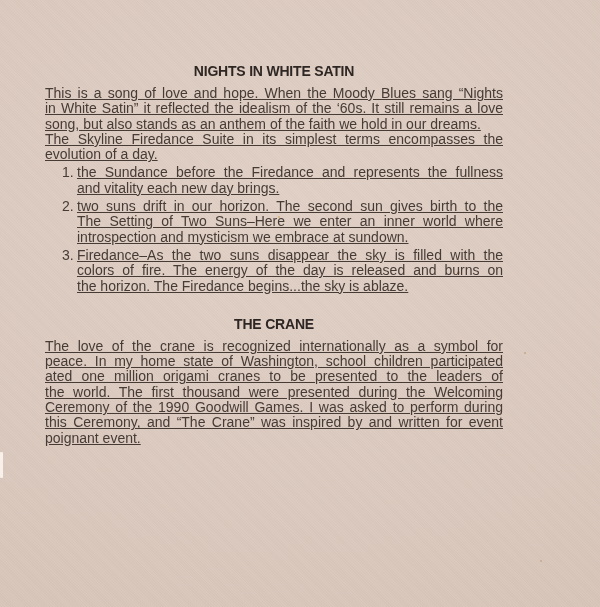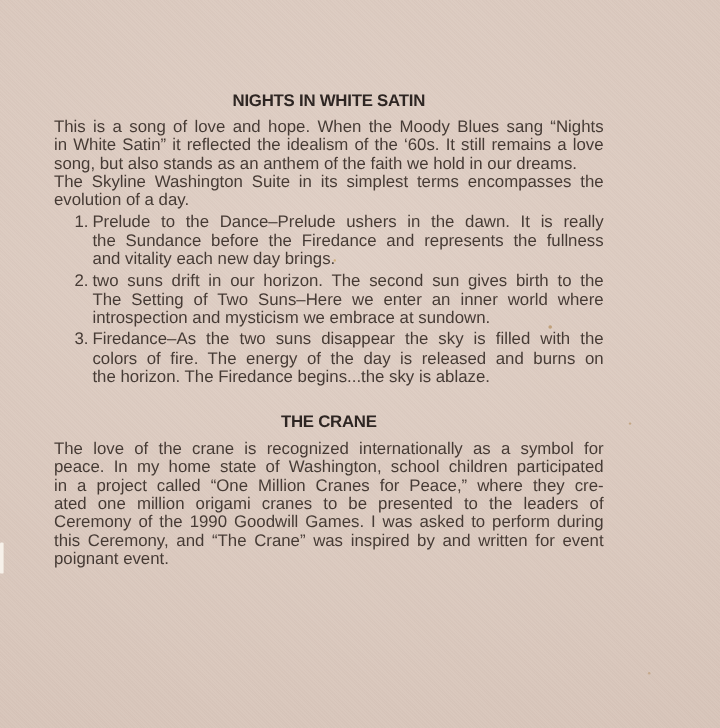--- a/index.html
+++ b/index.html
@@ -20,36 +20,37 @@
     position: absolute;
     left: 45px;
     top: 63px;
     width: 458px;
     color: #463b35;
     font-size: 14px;
     line-height: 15.3px;
   }
 
   .hd {
-    margin: 12px 0 6px 0;
+    margin: 0 0 6px 0;
     font-size: 14px;
     line-height: 17px;
     font-weight: 700;
     letter-spacing: -0.2px;
     text-align: center;
     color: #2e2623;
   }
   .hd.sp2 { margin-top: 26px; }
   .hd.sp3 { margin-top: 22px; }
 
   .para { margin: 0; }
 
   .line {
     text-align: justify;
     text-align-last: justify;
+    text-decoration: underline;
   }
   .line.last { text-align-last: left; }
 
   .list { margin-top: 3px; }
   .list-item {
     position: relative;
     padding-left: 32px;
     margin-bottom: 3px;
   }
   .list-item .num {
@@ -86,28 +87,27 @@
   <div class="column">
 
     <h2 class="hd">NIGHTS IN WHITE SATIN</h2>
     <div class="para">
       <div class="line">This is a song of love and hope. When the Moody Blues sang “Nights</div>
       <div class="line">in White Satin” it reflected the idealism of the ‘60s. It still remains a love</div>
       <div class="line last">song, but also stands as an anthem of the faith we hold in our dreams.</div>
     </div>
 
     <div class="para">
-      <div class="line">The Skyline Washington Suite in its simplest terms encompasses the</div>
+      <div class="line">The Skyline Firedance Suite in its simplest terms encompasses the</div>
       <div class="line last">evolution of a day.</div>
     </div>
 
     <div class="list">
       <div class="list-item">
         <span class="num">1.</span>
-        <div class="line">Prelude to the Dance–Prelude ushers in the dawn. It is really</div>
         <div class="line">the Sundance before the Firedance and represents the fullness</div>
         <div class="line last">and vitality each new day brings.</div>
       </div>
       <div class="list-item">
         <span class="num">2.</span>
         <div class="line">two suns drift in our horizon. The second sun gives birth to the</div>
         <div class="line">The Setting of Two Suns–Here we enter an inner world where</div>
         <div class="line last">introspection and mysticism we embrace at sundown.</div>
       </div>
       <div class="list-item">
@@ -115,21 +115,21 @@
         <div class="line">Firedance–As the two suns disappear the sky is filled with the</div>
         <div class="line">colors of fire. The energy of the day is released and burns on</div>
         <div class="line last">the horizon. The Firedance begins...the sky is ablaze.</div>
       </div>
     </div>
 
     <h2 class="hd sp3">THE CRANE</h2>
     <div class="para">
       <div class="line">The love of the crane is recognized internationally as a symbol for</div>
       <div class="line">peace. In my home state of Washington, school children participated</div>
-      <div class="line">in a project called “One Million Cranes for Peace,” where they cre-</div>
       <div class="line">ated one million origami cranes to be presented to the leaders of</div>
+      <div class="line">the world. The first thousand were presented during the Welcoming</div>
       <div class="line">Ceremony of the 1990 Goodwill Games. I was asked to perform during</div>
       <div class="line">this Ceremony, and “The Crane” was inspired by and written for event</div>
       <div class="line last">poignant event.</div>
     </div>
 
   </div>
 </div>
 
 </body></html>

